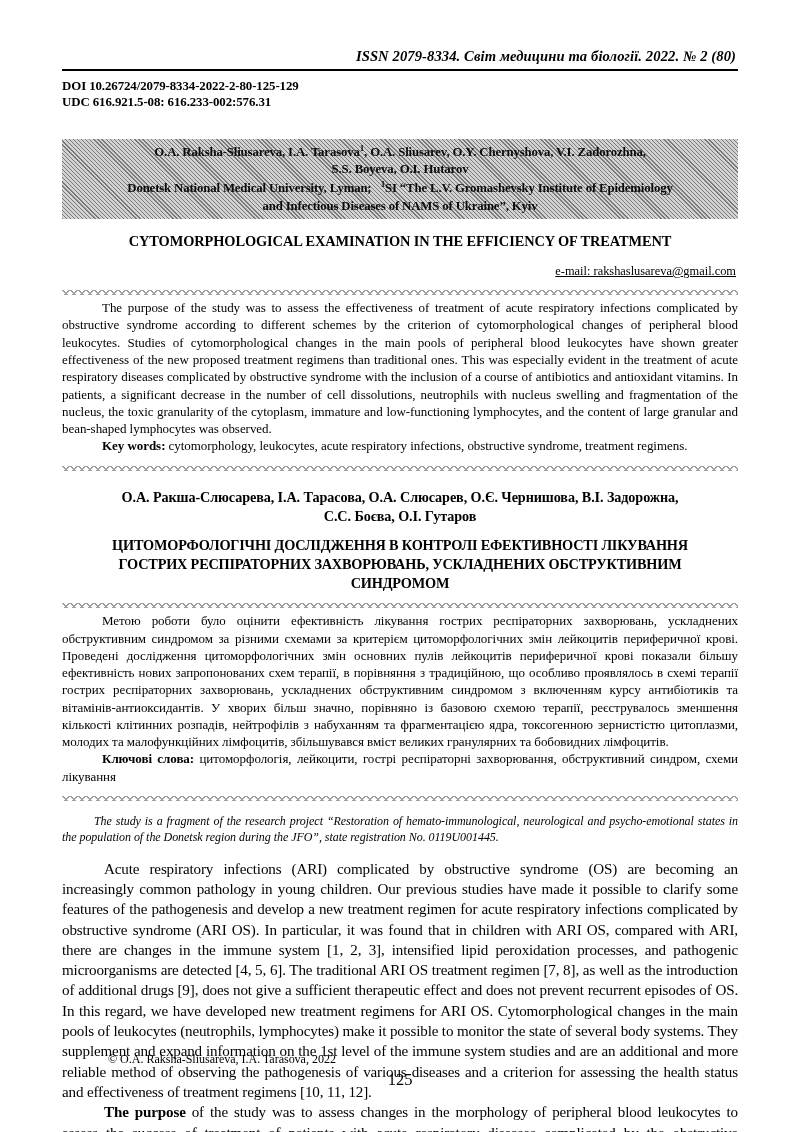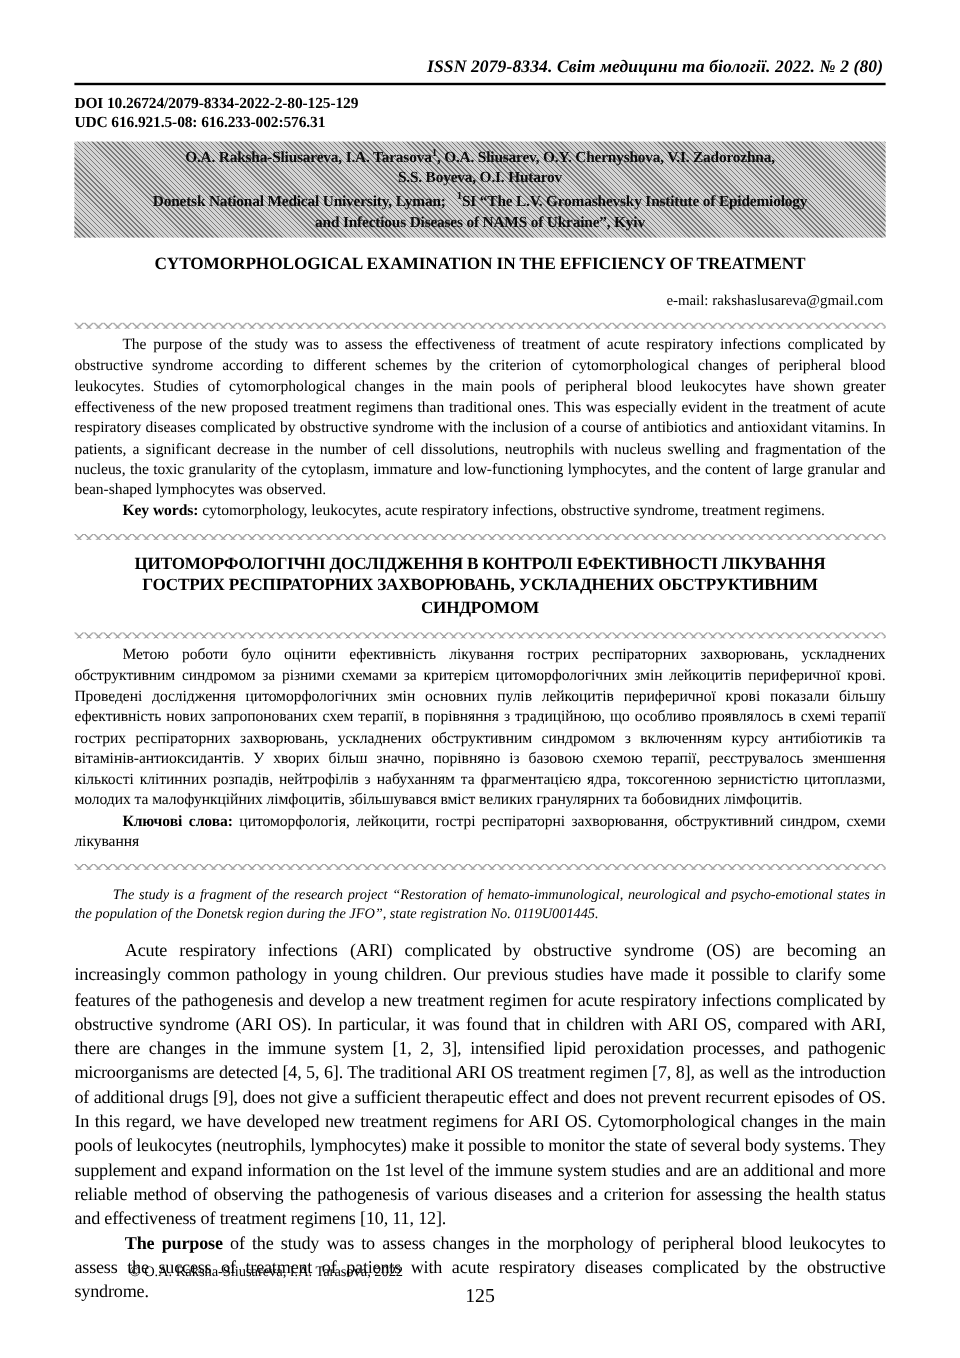--- a/index.html
+++ b/index.html
@@ -43,21 +43,21 @@
   .idblock {
     margin-top: 7px;
     font-size: 12.9px;
     font-weight: bold;
     line-height: 1.27;
     letter-spacing: -0.1px;
   }
 
   
   .authorband {
-    margin-top: 7px;
+    margin-top: 28px;
     padding: 3px 10px 4px 10px;
     text-align: center;
     font-weight: bold;
     font-size: 12.8px;
     line-height: 1.34;
     letter-spacing: -0.15px;
     background-color: #d2d2d2;
     background-image:
       repeating-linear-gradient(45deg,
         rgba(0,0,0,0.42) 0px,
@@ -75,20 +75,21 @@
     font-weight: bold;
     font-size: 14.4px;
     line-height: 1.27;
     letter-spacing: -0.1px;
   }
   .email {
     margin-top: 14px;
     text-align: right;
     font-size: 12.4px;
     padding-right: 2px;
+    text-decoration: underline;
   }
 
   
   .zigzag {
     height: 7px;
     margin: 9px 0 0 0;
     background-repeat: repeat-x;
     background-size: 8px 7px;
     background-position: 0 2px;
     background-image:
@@ -194,20 +195,24 @@
 
   <div class="zigzag"></div>
 
   <div class="abstract">
     <p>The purpose of the study was to assess the effectiveness of treatment of acute respiratory infections complicated by obstructive syndrome according to different schemes by the criterion of cytomorphological changes of peripheral blood leukocytes. Studies of cytomorphological changes in the main pools of peripheral blood leukocytes have shown greater effectiveness of the new proposed treatment regimens than traditional ones. This was especially evident in the treatment of acute respiratory diseases complicated by obstructive syndrome with the inclusion of a course of antibiotics and antioxidant vitamins. In patients, a significant decrease in the number of cell dissolutions, neutrophils with nucleus swelling and fragmentation of the nucleus, the toxic granularity of the cytoplasm, immature and low-functioning lymphocytes, and the content of large granular and bean-shaped lymphocytes was observed.</p>
     <p><b>Key words:</b><span> cytomorphology, leukocytes, acute respiratory infections, obstructive syndrome, treatment regimens.</span></p>
   </div>
 
   <div class="zigzag"></div>
 
+  <div class="ua-authors">
+    <div>О.А. Ракша-Слюсарева, І.А. Тарасова, О.А. Слюсарев, О.Є. Чернишова, В.І. Задорожна,</div>
+    <div>С.С. Боєва, О.І. Гутаров</div>
+  </div>
 
   <div class="ua-title">
     <div>ЦИТОМОРФОЛОГІЧНІ ДОСЛІДЖЕННЯ В КОНТРОЛІ ЕФЕКТИВНОСТІ ЛІКУВАННЯ</div>
     <div>ГОСТРИХ РЕСПІРАТОРНИХ ЗАХВОРЮВАНЬ, УСКЛАДНЕНИХ ОБСТРУКТИВНИМ</div>
     <div>СИНДРОМОМ</div>
   </div>
 
   <div class="zigzag"></div>
 
   <div class="abstract">

